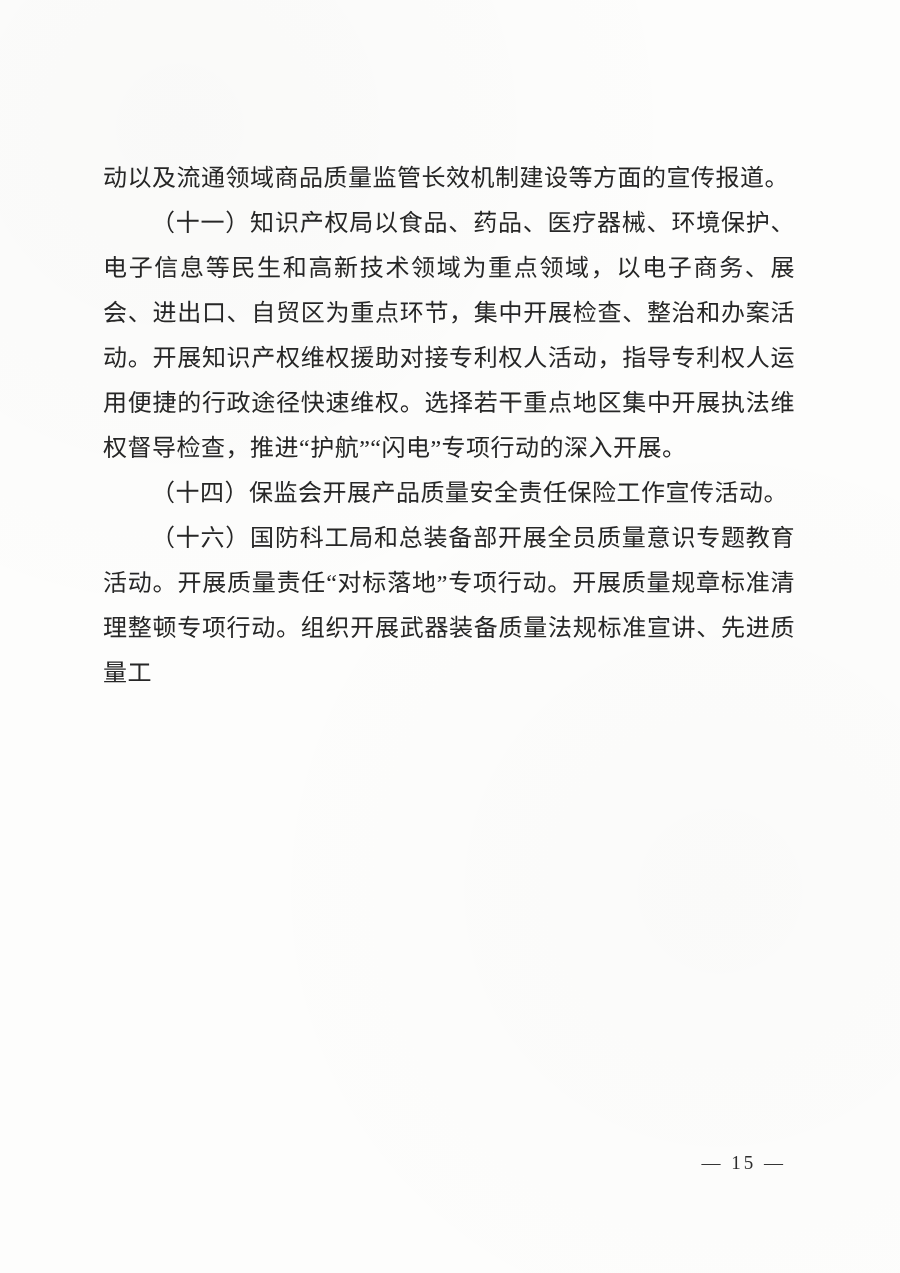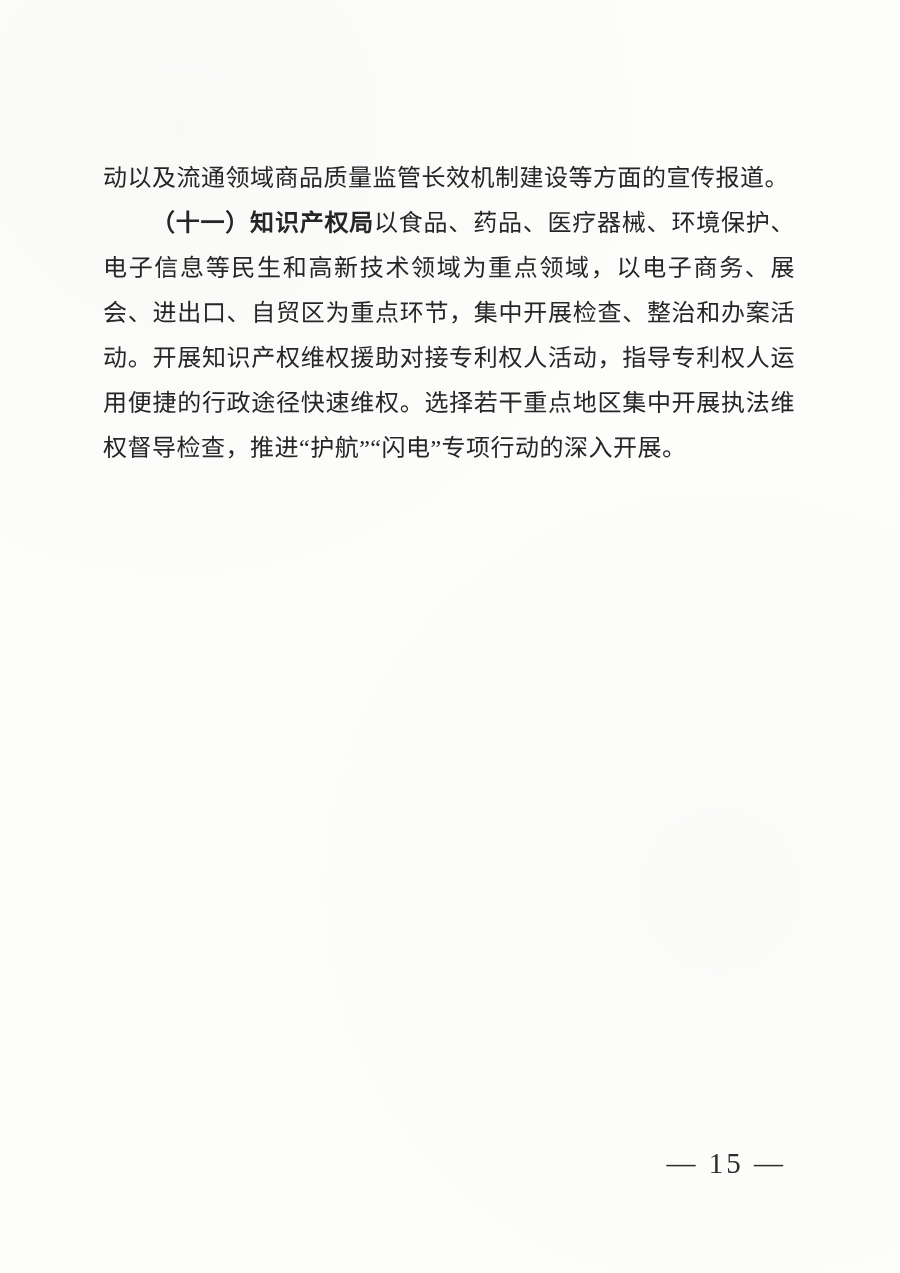--- a/index.html
+++ b/index.html
@@ -36,46 +36,48 @@
     text-align: justify;
     text-justify: inter-ideograph;
     text-indent: 2em;
     letter-spacing: 0.5px;
     word-break: break-all;
   }
   .para.continuation {
     text-indent: 0;
   }
   .para-heading {
-    font-weight: bold;
+    font-weight: normal;
   }
   .page-number {
     position: absolute;
     top: 1148px;
     right: 114px;
-    font-size: 29px;
+    font-size: 19px;
     line-height: 30px;
     letter-spacing: 3px;
     color: #2c2c2c;
     white-space: nowrap;
   }
 </style>
 </head>
 <body>
 
 <div class="scan-page">
 
   <div class="content">
 
     <p class="para continuation"><span>动以及流通领域商品质量监管长效机制建设等方面的宣传报道。</span></p>
 
     <p class="para"><span class="para-heading">（十一）知识产权局</span><span>以食品、药品、医疗器械、环境保护、电子信息等民生和高新技术领域为重点领域，以电子商务、展会、进出口、自贸区为重点环节，集中开展检查、整治和办案活动。开展知识产权维权援助对接专利权人活动，指导专利权人运用便捷的行政途径快速维权。选择若干重点地区集中开展执法维权督导检查，推进“护航”“闪电”专项行动的深入开展。</span></p>
 
 
 
+    <p class="para"><span class="para-heading">（十四）保监会</span><span>开展产品质量安全责任保险工作宣传活动。</span></p>
 
 
+    <p class="para"><span class="para-heading">（十六）国防科工局和总装备部</span><span>开展全员质量意识专题教育活动。开展质量责任“对标落地”专项行动。开展质量规章标准清理整顿专项行动。组织开展武器装备质量法规标准宣讲、先进质量工</span></p>
 
   </div>
 
   <div class="page-number">— 15 —</div>
 
 </div>
 
 </body></html>

